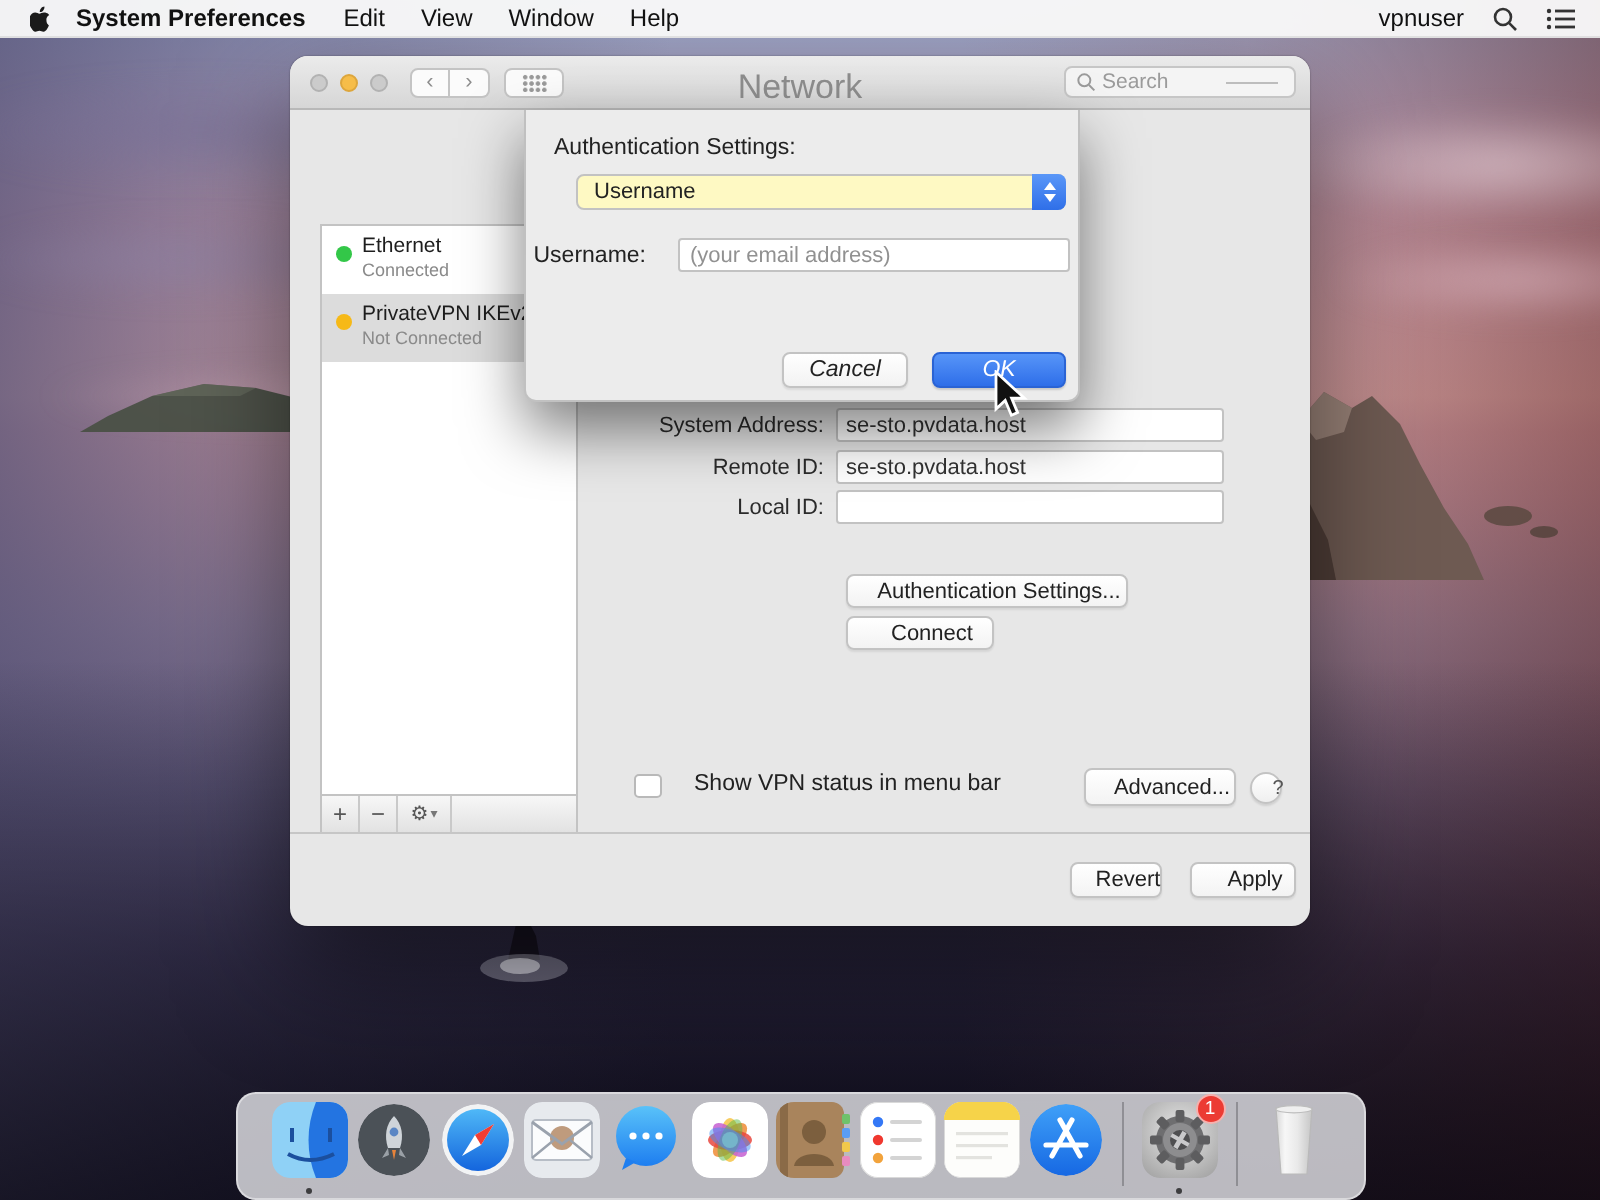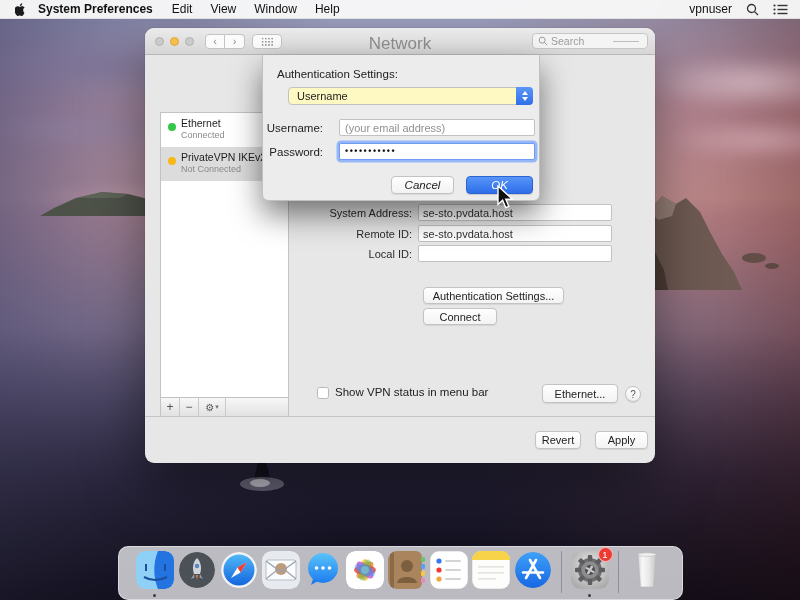--- a/index.html
+++ b/index.html
@@ -4,21 +4,21 @@
 <style>
   * { margin:0; padding:0; box-sizing:border-box; }
   html,body { width:800px; height:600px; overflow:hidden; }
   body { font-family:"Liberation Sans", sans-serif; }
   .screen { position:relative; width:800px; height:600px; overflow:hidden;
     background:
       linear-gradient(180deg, rgba(0,0,0,0) 55%, rgba(12,10,24,0.45) 78%, rgba(6,5,14,0.72) 100%),
       linear-gradient(90deg, rgba(84,80,116,0.75) 0%, rgba(84,80,116,0.35) 18%, rgba(0,0,0,0) 42%, rgba(0,0,0,0) 60%, rgba(150,90,85,0.18) 78%, rgba(95,38,34,0.5) 100%),
       linear-gradient(180deg, #93a2c6 0%, #b3a6c4 9%, #cda5b8 18%, #d8a9b2 27%, #dcabae 33%, #cf9da6 36%, #bc93a2 42%, #96829b 52%, #655d7e 66%, #3b3554 80%, #262238 92%, #1d1930 100%);
   }
-  .abs { position:absolute; }
+  .abs { position:absolute;padding-left:12px; }
   
   .cloud { position:absolute; border-radius:50%; filter:blur(7px); pointer-events:none; }
   .island { position:absolute; pointer-events:none; }
   
   .menubar { position:absolute; left:0; top:0; width:800px; height:19px; background:rgba(248,248,248,0.96);
     display:flex; align-items:center; font-size:12px; color:#111; border-bottom:1px solid rgba(0,0,0,0.08); z-index:30; }
   .menubar .app { font-weight:bold; margin:0 10px 0 10px; }
   .menubar .mitem { margin:0 9px; }
   .menubar .spacer { flex:1; }
   .menubar .user { margin-right:12px; }
@@ -236,45 +236,41 @@
       </div>
       <div class="frow" style="left:145px; top:190px;">
         <span class="flabel">Local ID:</span>
         <span class="ffield"></span>
       </div>
       <div class="pushbtn abs" style="left:278px; top:232px; width:141px; height:17px;">Authentication Settings...</div>
       <div class="pushbtn abs" style="left:278px; top:253px; width:74px; height:17px;">Connect</div>
 
       <span class="checkbox abs" style="left:172px; top:332px;"></span>
       <span class="abs" style="left:190px; top:331px; font-size:11.5px; color:#222;">Show VPN status in menu bar</span>
-      <div class="pushbtn abs" style="left:397px; top:329px; width:76px; height:19px;">Ethernet...</div>
+      <div class="pushbtn abs" style="left:397px; top:329px; width:76px; height:19px;">Advanced...</div>
       <div class="helpbtn abs" style="left:480px; top:331px;">?</div>
     </div>
 
     <div class="wfooter">
       <div class="pushbtn abs" style="right:74px; top:14px; width:46px; height:18px;">Revert</div>
       <div class="pushbtn abs" style="right:7px; top:14px; width:53px; height:18px;">Apply</div>
     </div>
 
     <div class="sheet">
       <div class="title">Authentication Settings:</div>
       <div class="popup">
         <span class="val">Username</span>
         <span class="cap">
             <span class="tri-up"></span>
             <span class="tri-dn"></span>
           </span>
       </div>
       <div class="srow" style="left:0; top:64px;">
         <span class="slabel">Username:</span>
         <span class="sfield placeholder">(your email address)</span>
-      </div>
-      <div class="srow" style="left:0; top:88px;">
-        <span class="slabel">Password:</span>
-        <span class="sfield pw">•••••••••••</span>
       </div>
       <div class="sheetbtn cancel">Cancel</div>
       <div class="sheetbtn ok">OK</div>
     </div>
   </div>
 
   <svg class="cursor" width="20" height="26" viewBox="0 0 20 26">
     <path d="M2,1 L2,19.5 L6.6,15.2 L9.7,22.6 L12.8,21.3 L9.8,14.1 L16.2,14.1 Z" fill="#111" stroke="#fff" stroke-width="1.4"></path>
   </svg>
 

